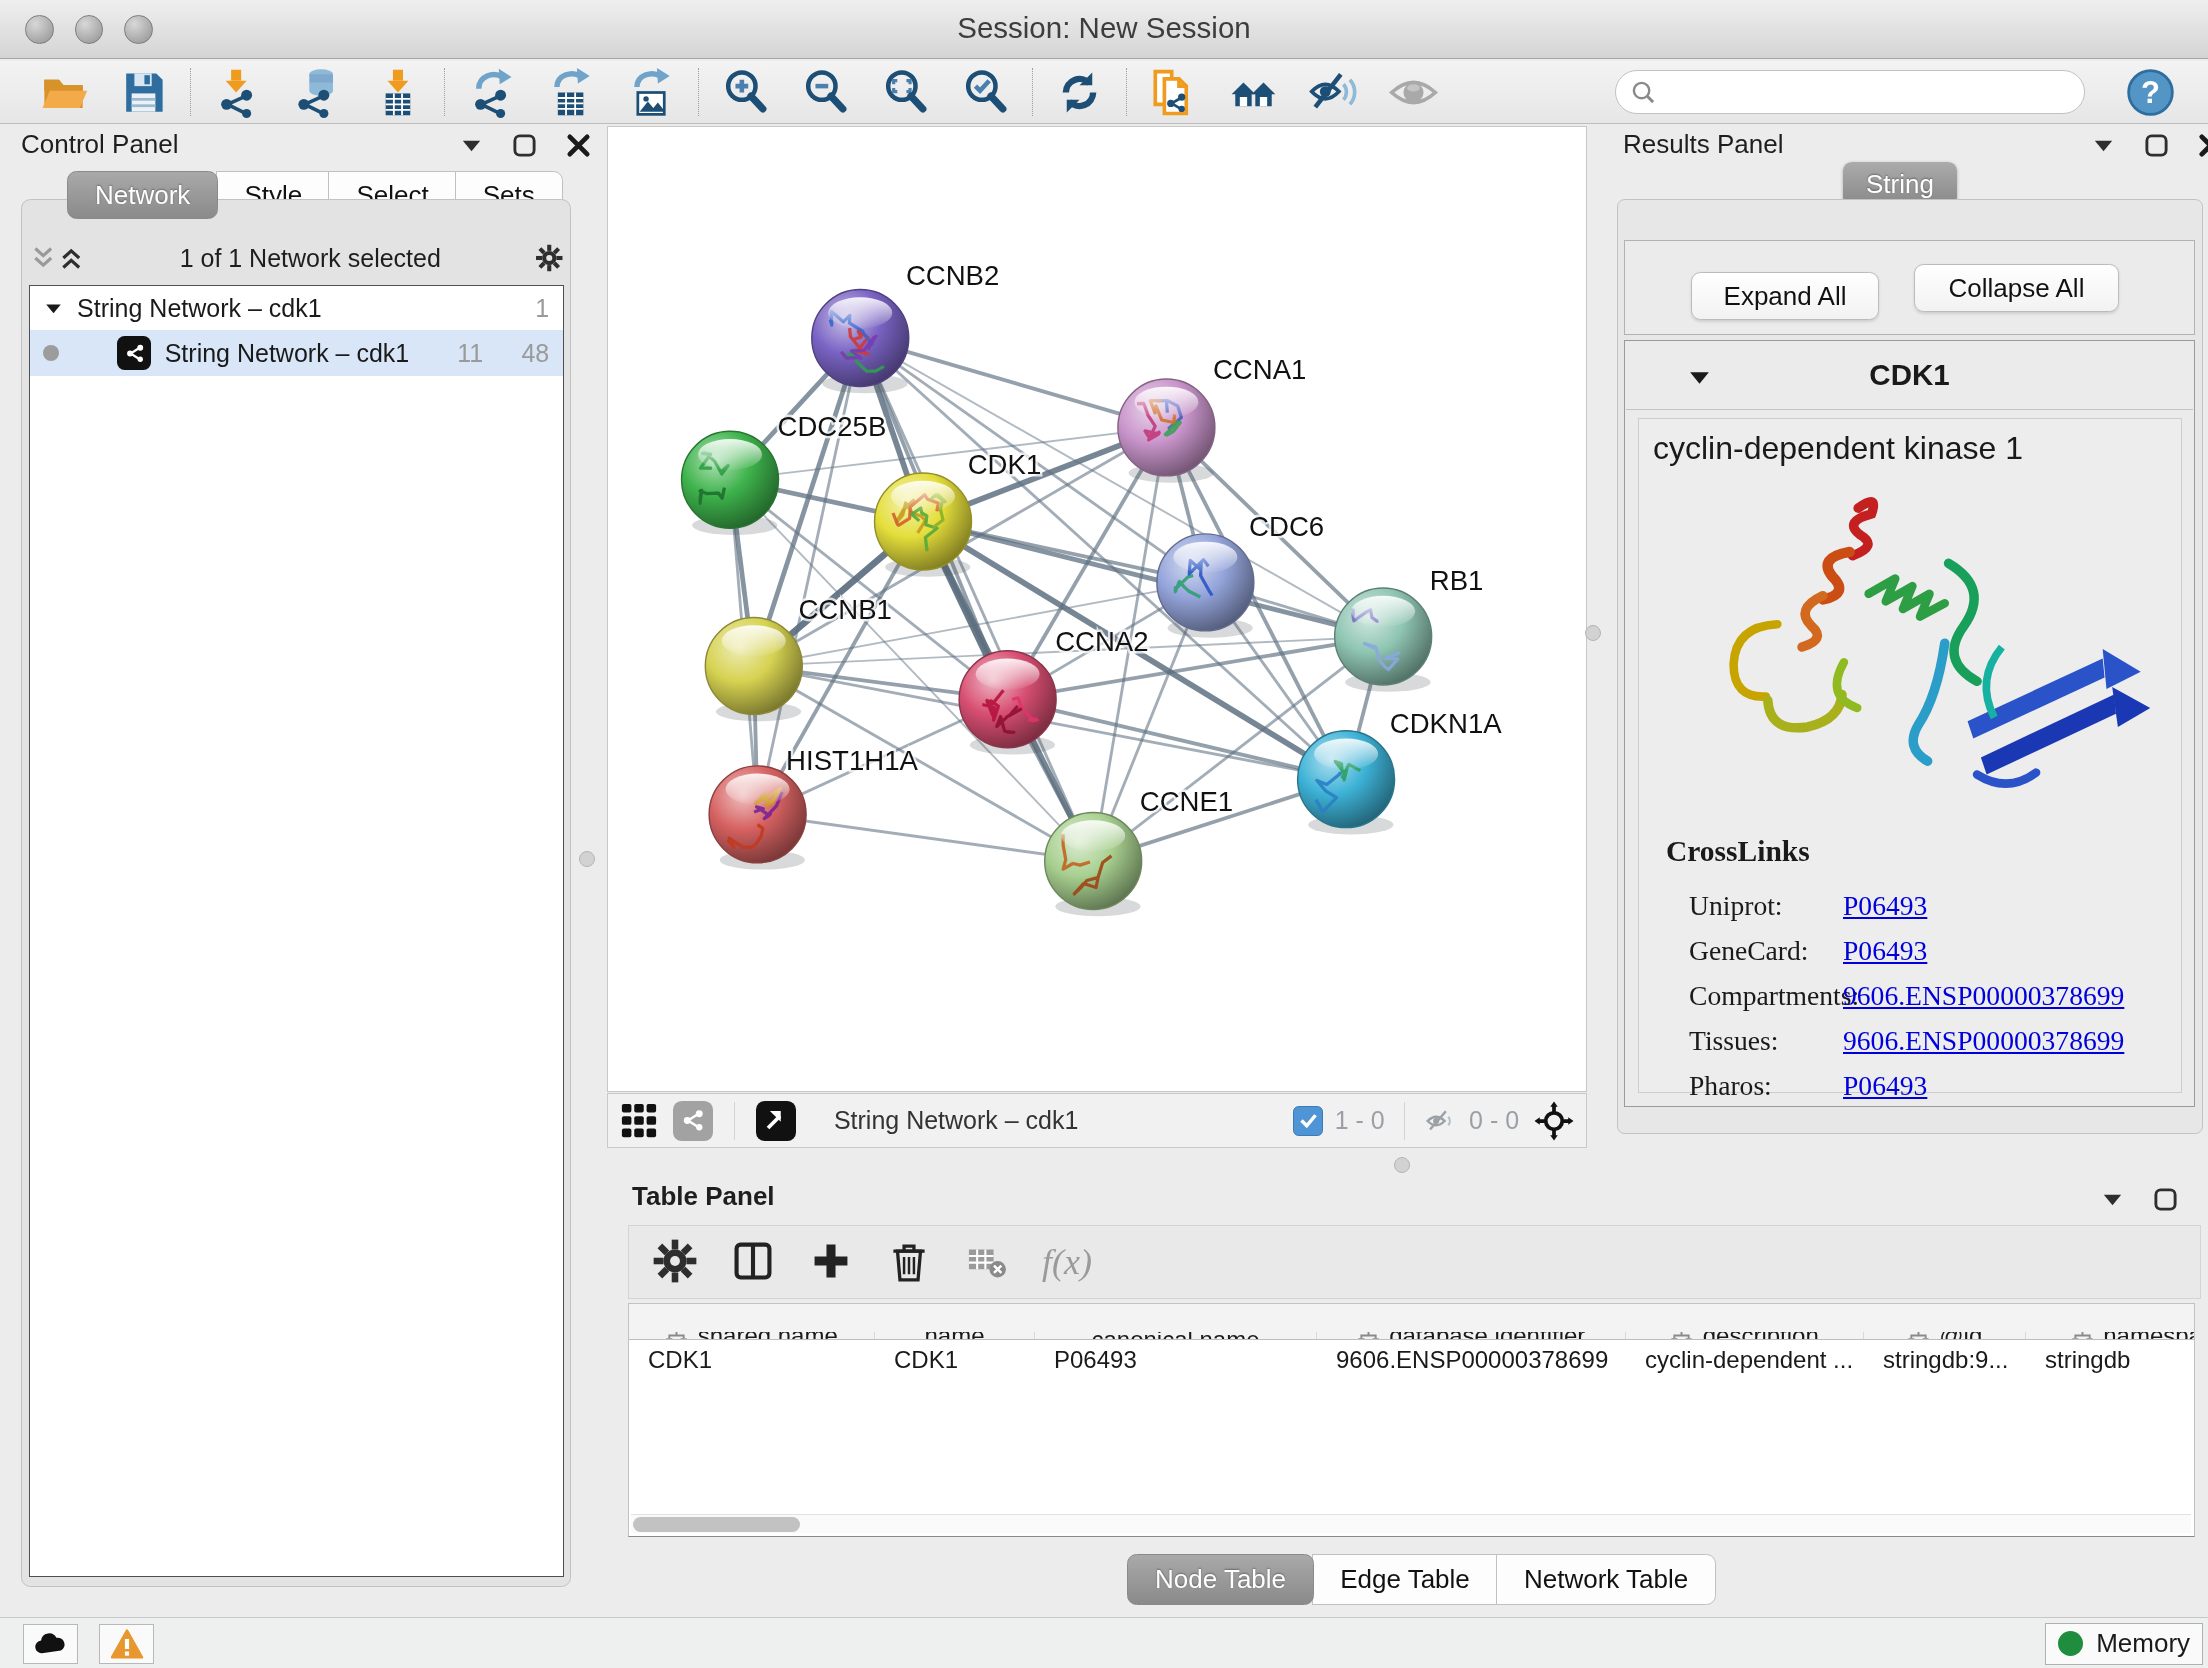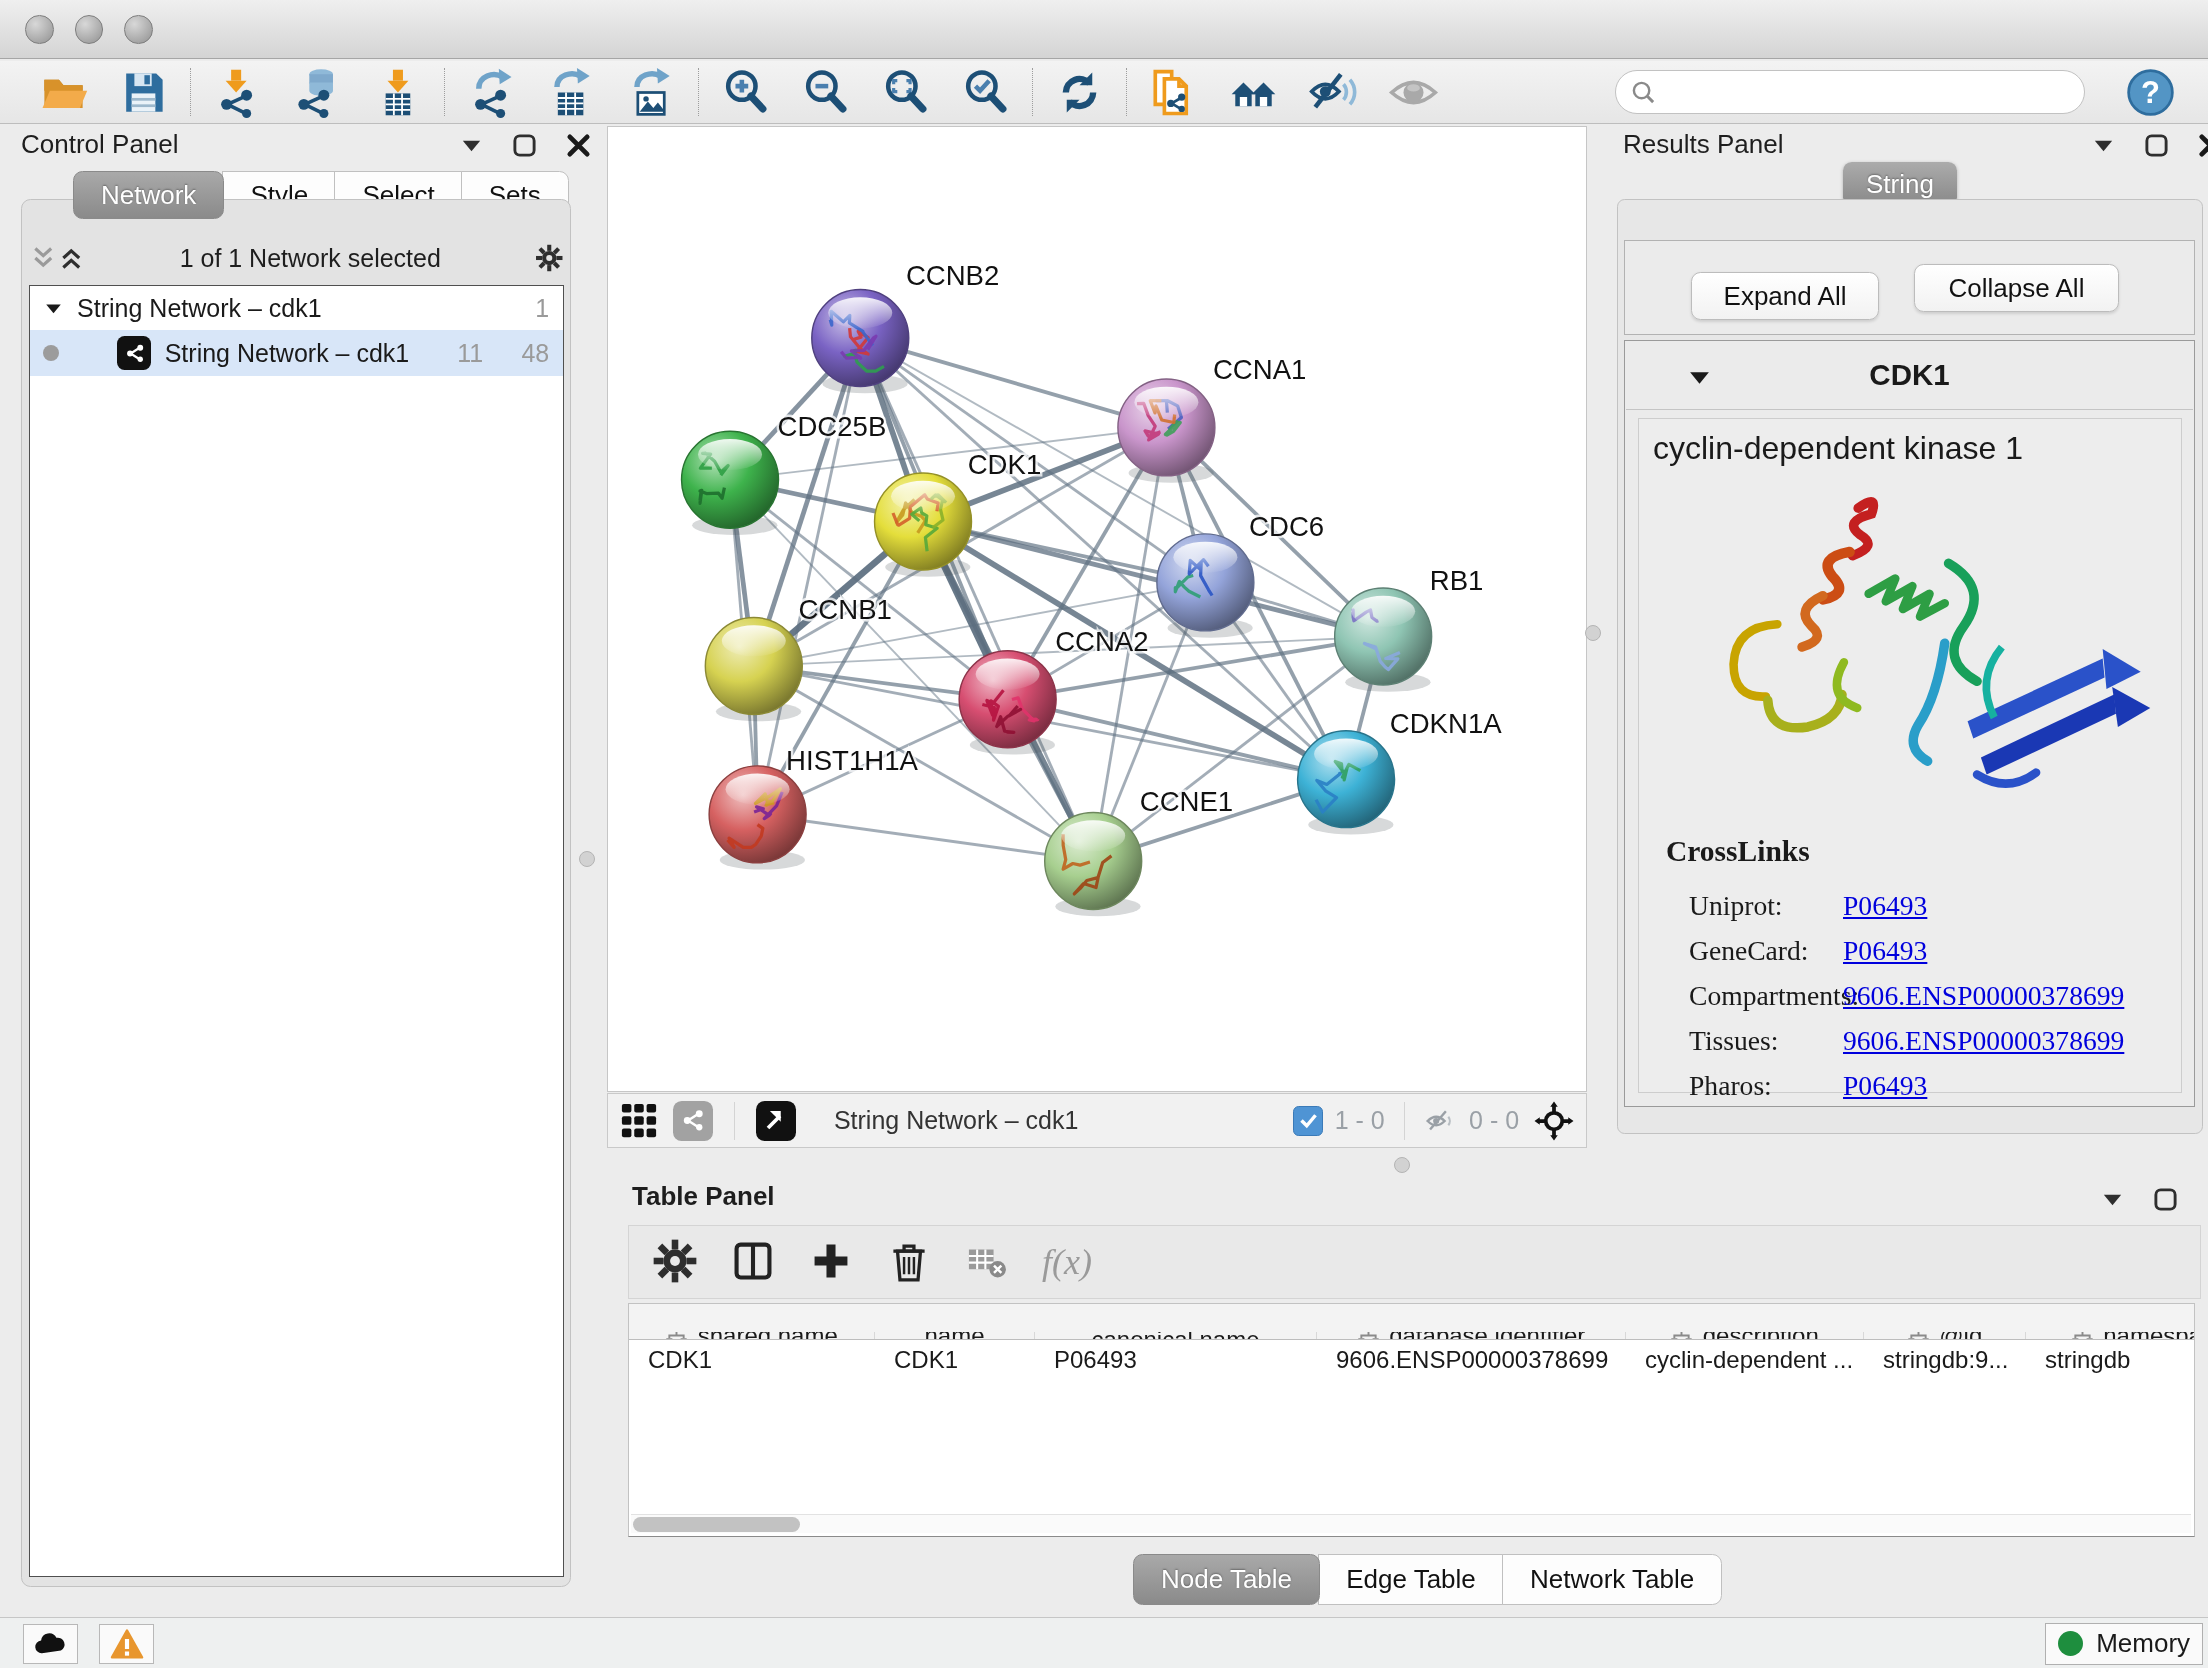--- a/index.html
+++ b/index.html
@@ -29,21 +29,21 @@
   .search-box input { border:none; outline:none; background:transparent; font-size:25px; flex:1;
     font-family:"Liberation Sans",sans-serif; }
 
   
   .panel-title { position:absolute; font-size:26px; color:#1e1e1e; }
   .win-ctls { position:absolute; display:flex; align-items:center; gap:25px; }
   .wc { width:28.5px; height:28.5px; display:flex; align-items:center; justify-content:center; }
 
   .tab { height:48px; padding:0 27px; display:flex; align-items:center; justify-content:center;
     font-size:26px; background:#fdfdfd; border:1.9px solid #c0c0c0; margin-left:-1.9px; color:#111; }
-  .tab.first { border-radius:9.5px 0 0 9.5px; margin-left:10px; }
+  .tab.first { border-radius:9.5px 0 0 9.5px; margin-left:4px; }
   .tab.last { border-radius:0 9.5px 9.5px 0; }
   .tab.sel { background:linear-gradient(#a9a9a9,#8a8a8a); color:#fff; border-color:#8a8a8a;
     border-radius:9.5px; z-index:2; text-shadow:0 -1px 1.9px rgba(0,0,0,.35); }
 
   
   .cp-box { position:absolute; left:21px; top:199px; width:550px; height:1388px;
     background:#e3e3e3; border:1.9px solid #c2c2c2; border-radius:9.5px; }
   .cp-status { position:absolute; left:28.5px; top:236px; width:535px; height:44px;
     display:flex; align-items:center; }
   .cp-status .lbl { flex:1; text-align:center; font-size:25px; color:#1e1e1e; }
@@ -142,20 +142,21 @@
 </style>
 </head>
 <body>
 
 <div class="titlebar">
   <div class="traffic">
     <div class="light"></div>
     <div class="light"></div>
     <div class="light"></div>
   </div>
+  <div class="win-title">Session: New Session</div>
 </div>
 
 <div class="toolbar">
   <div class="tb-group">
     <div class="tb-btn">
       <svg viewBox="0 0 56 56">
         <path d="M7 14h16l5 6h21v6H7z" fill="#bf7c16"></path>
         <path d="M7 14h16l5 6h21v25H7z" fill="#d8922a"></path>
         <path d="M13 26h41l-8 19H5z" fill="#f3ab4a"></path>
         </svg>

